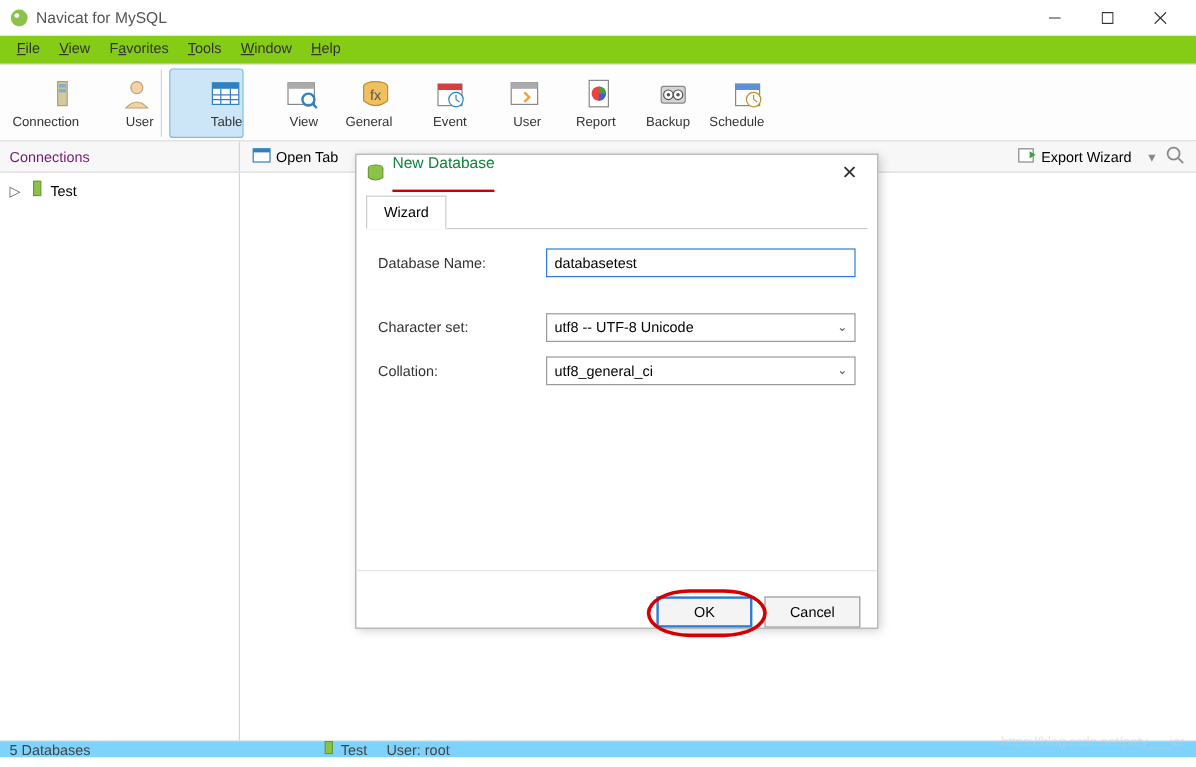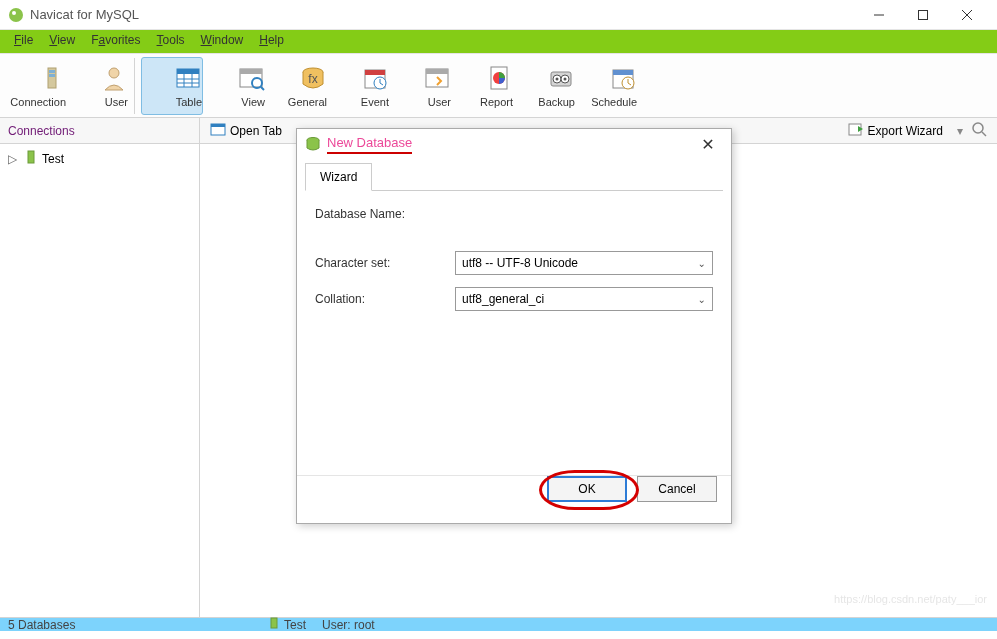--- a/index.html
+++ b/index.html
@@ -43,36 +43,36 @@
     
     
     .statusbar { height: 14px; display: flex; align-items: center; border-top: 1px solid #d4d4d4; background: #7dd3fc; font-size: 11px; color: #444; }
     .status-left { width: 260px; padding: 0 8px; }
     .status-right { display: flex; align-items: center; gap: 4px; padding: 0 8px; }
     
     
     .dialog { position: absolute; left: 296px; top: 128px; width: 436px; height: 396px; background: #fff; border: 1px solid #aaa; box-shadow: 2px 2px 8px rgba(0,0,0,0.2); z-index: 10; display: flex; flex-direction: column; }
     .dialog-head { height: 30px; display: flex; align-items: center; padding: 0 8px; }
     .dialog-head .dicon { width: 16px; height: 16px; margin-right: 6px; }
-    .dialog-title { font-size: 13px; color: #ec4899; flex: 1; border-bottom: 2px solid #c00; padding-bottom: 2px; display: inline-block; }
+    .dialog-title { font-size: 13px; color: #15803d; flex: 1; border-bottom: 2px solid #c00; padding-bottom: 15px; display: inline-block; }
     .dialog-close { width: 30px; height: 30px; display: flex; align-items: center; justify-content: center; font-size: 16px; color: #333; }
     .dialog-tabs { display: flex; border-bottom: 1px solid #ccc; margin: 4px 8px 0 8px; }
     .dialog-tab { padding: 6px 14px; border: 1px solid #ccc; border-bottom: 1px solid #fff; background: #fff; margin-bottom: -1px; font-size: 12px; }
     .dialog-body { flex: 1; padding: 16px 18px; }
     .form-row { display: flex; align-items: center; margin-bottom: 12px; }
     .form-label { width: 140px; color: #333; }
     .form-input { flex: 1; height: 24px; border: 1px solid #2e7cd6; padding: 2px 6px; font-size: 12px; outline: none; }
     .form-select { flex: 1; height: 24px; border: 1px solid #999; padding: 2px 6px; font-size: 12px; background: #fff; display: flex; align-items: center; justify-content: space-between; }
     .form-select .chev { color: #555; font-size: 10px; }
-    .dialog-foot { height: 48px; display: flex; align-items: flex-start; justify-content: flex-end; gap: 10px; padding: 0 14px; border-top: 1px solid #e5e5e5; }
+    .dialog-foot { height: 48px; display: flex; align-items: flex-end; justify-content: flex-end; gap: 10px; padding: 0 14px; border-top: 1px solid #e5e5e5; }
     .dlg-btn { min-width: 80px; height: 26px; border: 1px solid #999; background: #f4f4f4; display: flex; align-items: center; justify-content: center; font-size: 12px; }
     .dlg-btn.primary { border: 2px solid #2e7cd6; position: relative; }
     .ok-highlight { position: absolute; border: 3px solid #d40000; border-radius: 50%/70%; width: 100px; height: 40px; left: -10px; top: -8px; pointer-events: none; }
     
-    .watermark { position: absolute; right: 10px; bottom: 34px; color: #ccc; font-size: 11px; opacity: 0.5; }
+    .watermark { position: absolute; right: 10px; bottom: 14px; color: #ccc; font-size: 11px; opacity: 0.5; }
   </style>
 </head>
 <body>
 
 <div class="titlebar">
   <span class="titlebar-icon">
     <svg viewBox="0 0 16 16">
         <circle cx="8" cy="8" r="7" fill="#8bc34a"></circle>
         <circle cx="6" cy="6" r="2" fill="#fff"></circle>
       </svg>
@@ -284,20 +284,21 @@
         </svg></span>
     <span style="flex:1"><span class="dialog-title">New Database</span></span>
     <div class="dialog-close">✕</div>
   </div>
   <div class="dialog-tabs">
     <div class="dialog-tab">Wizard</div>
   </div>
   <div class="dialog-body">
     <div class="form-row">
       <div class="form-label">Database Name:</div>
+      <input class="form-input" type="text" value="databasetest" style="">
     </div>
     <div style="height:18px"></div>
     <div class="form-row">
       <div class="form-label">Character set:</div>
       <div class="form-select">
         <span>utf8 -- UTF-8 Unicode</span>
         <span class="chev">⌄</span>
       </div>
     </div>
     <div class="form-row">

